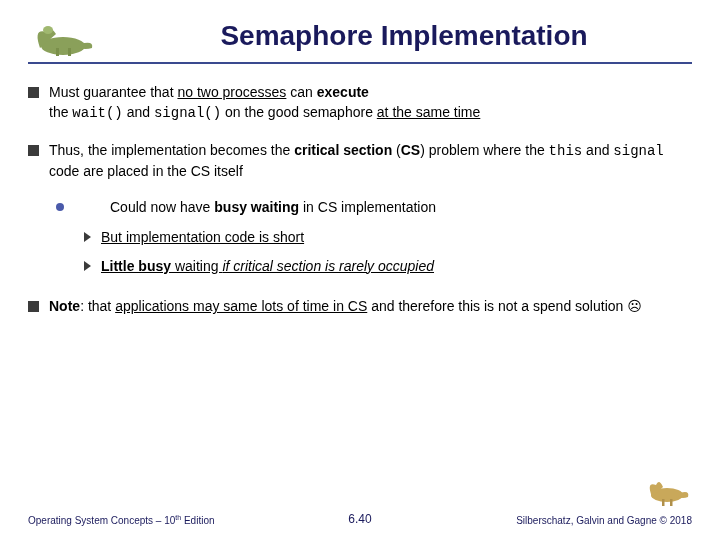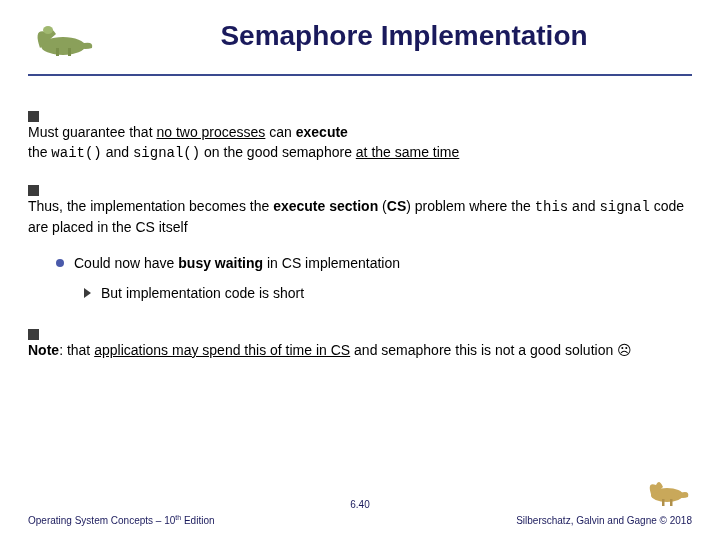--- a/index.html
+++ b/index.html
@@ -1,26 +1,26 @@
 <!DOCTYPE html>
 <html><head>
 <meta charset="utf-8">
 <style>
   * { box-sizing: border-box; margin: 0; padding: 0; }
   html, body { width: 720px; height: 540px; font-family: Arial, Helvetica, sans-serif; background: #fff; color: #000; }
   .slide { position: relative; width: 720px; height: 540px; padding: 18px 28px 0 28px; }
-  .header { display: flex; align-items: flex-start; gap: 18px; border-bottom: 2px solid #3a4a8f; padding-bottom: 16px; margin-bottom: 30px; }
+  .header { display: flex; align-items: flex-start; gap: 18px; border-bottom: 2px solid #3a4a8f; padding-bottom: 4px; margin-bottom: 18px; }
   .dino-top { width: 70px; height: 40px; }
   .title { flex: 1; text-align: center; font-size: 28px; font-weight: bold; color: #1a1a5c; margin-top: 2px; }
   .content { font-size: 14px; line-height: 1.45; }
-  .b1 { display: flex; margin-bottom: 16px; flex-direction: column; }
+  .b1 { display: flex; margin-bottom: 16px; }
   .b1 .sq { width: 11px; height: 11px; background: #3b3b3b; flex: 0 0 auto; margin-top: 5px; margin-right: 10px; }
-  .b2 { display: flex; margin: 10px 0 10px 28px; }
+  .b2 { display: flex; margin: 10px 0 10px 28px; gap: 36px; }
   .b2 .dot { width: 8px; height: 8px; border-radius: 50%; background: #4a5aaa; flex: 0 0 auto; margin-top: 6px; margin-right: 10px; }
-  .b3 { display: flex; margin: 8px 0 8px 56px; }
+  .b3 { display: flex; margin: 8px 0 8px 56px; text-decoration: underline; }
   .b3 .tri { width: 0; height: 0; border-top: 5px solid transparent; border-bottom: 5px solid transparent; border-left: 7px solid #3b3b3b; flex: 0 0 auto; margin-top: 5px; margin-right: 10px; }
   .mono { font-family: "Courier New", monospace; font-weight: normal; }
   u { text-decoration: underline; }
   .footer { position: absolute; bottom: 14px; left: 0; width: 720px; padding: 0 28px; display: flex; justify-content: space-between; align-items: flex-end; font-size: 10px; }
   .footer .left { color: #1a1a5c; }
   .footer .right { color: #1a1a5c; text-align: right; }
   .dino-bot { position: absolute; right: 28px; bottom: 32px; width: 50px; height: 35px; }
   sup { font-size: 0.7em; }
 </style>
 </head>
@@ -46,43 +46,49 @@
       <div class="sq"></div>
       <div>
         <span>Must guarantee that </span><u>no two processes</u><span> can </span><b>execute</b><br>
         <span> the </span><span class="mono">wait()</span><span> and </span><span class="mono">signal()</span><span> on the good semaphore </span><u>at the same time</u>
       </div>
     </div>
 
     <div class="b1">
       <div class="sq"></div>
       <div>
-        <span>Thus, the implementation becomes the </span><b>execute section</b><span> (</span><b>CS</b><span>) problem where the </span><span class="mono">this</span><span> and </span><span class="mono">signal</span><span> code are placed in the CS itself</span>
+        <span>Thus, the implementation becomes the </span><b>critical section</b><span> (</span><b>CS</b><span>) problem where the </span><span class="mono">this</span><span> and </span><span class="mono">signal</span><span> code are placed in the CS itself</span>
       </div>
     </div>
 
     <div class="b2">
       <div class="dot"></div>
       <div>
         <span>Could now have </span><b>busy waiting</b><span> in CS implementation</span>
       </div>
     </div>
 
     <div class="b3">
       <div class="tri"></div>
       <div>But implementation code is short</div>
     </div>
 
+    <div class="b3">
+      <div class="tri"></div>
+      <div>
+        <b>Little busy</b><span> waiting </span><i>if critical section is rarely occupied</i>
+      </div>
+    </div>
 
     <div style="height:12px"></div>
 
     <div class="b1">
       <div class="sq"></div>
       <div>
-        <b>Note</b><span>: that </span><u>applications may spend this of time in CS</u><span> and semaphore this is not a good solution ☹</span>
+        <b>Note</b><span>: that </span><u>applications may same lots of time in CS</u><span> and therefore this is not a spend solution ☹</span>
       </div>
     </div>
 
   </div>
 
   <svg class="dino-bot" viewBox="0 0 50 35">
     <ellipse cx="25" cy="22" rx="16" ry="7" fill="#c9a85a"></ellipse>
     <path d="M10 24 Q4 8 14 12 Q17 5 21 14" fill="#c9a85a"></path>
     <rect x="20" y="26" width="2.5" height="7" fill="#b0904a"></rect>
     <rect x="28" y="26" width="2.5" height="7" fill="#b0904a"></rect>
@@ -90,15 +96,15 @@
   </svg>
 
   <div class="footer">
     <div class="left">
       <span>Operating System Concepts – 10</span><sup>th</sup><span> Edition</span>
     </div>
     <div class="right">
       <span>Silberschatz, Galvin and Gagne </span><span>©</span><span> 2018</span>
     </div>
   </div>
-  <div class="center" style="position:absolute; left:50%; transform:translateX(-50%); bottom:30px; font-size:10px; color:#1a1a5c;">6.40</div>
+  <div class="center" style="position:absolute; left:50%; transform:translateX(-50%); bottom:14px; font-size:12px; color:#1a1a5c;">6.40</div>
 
 </div>
 
 </body></html>

